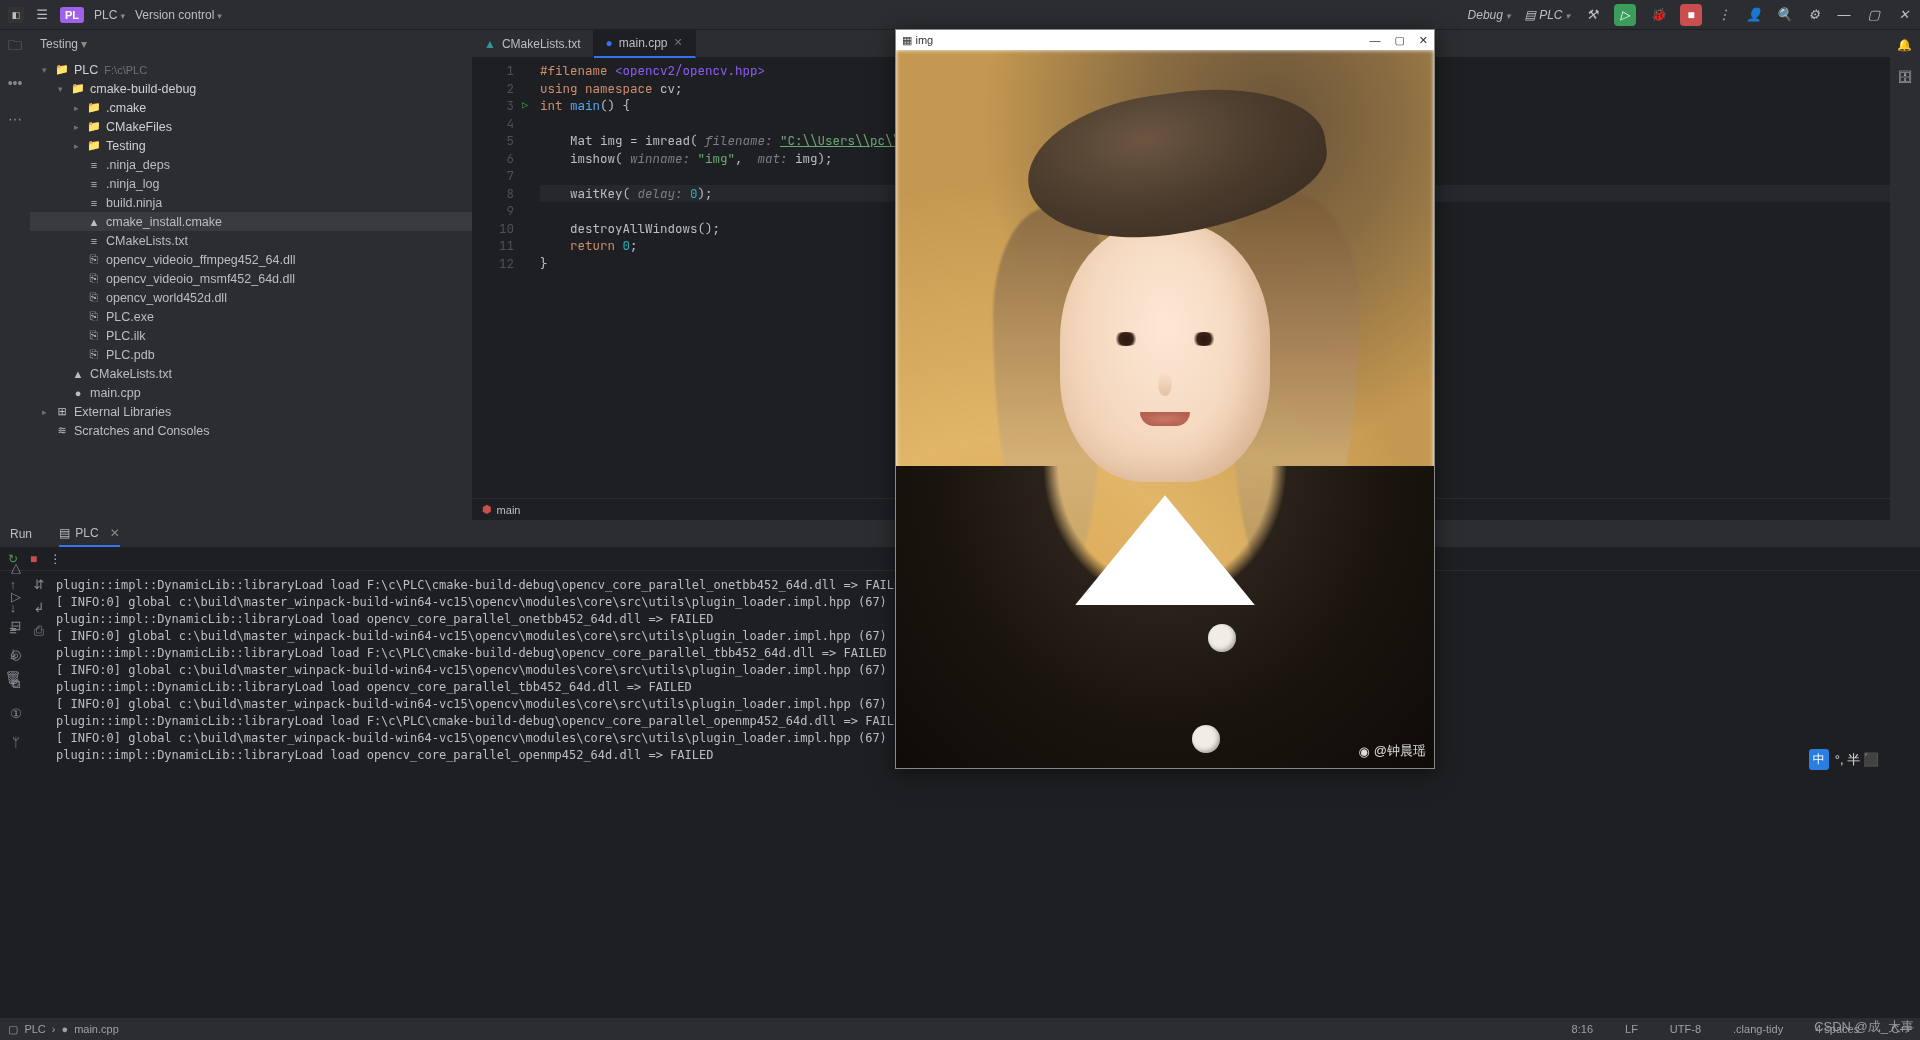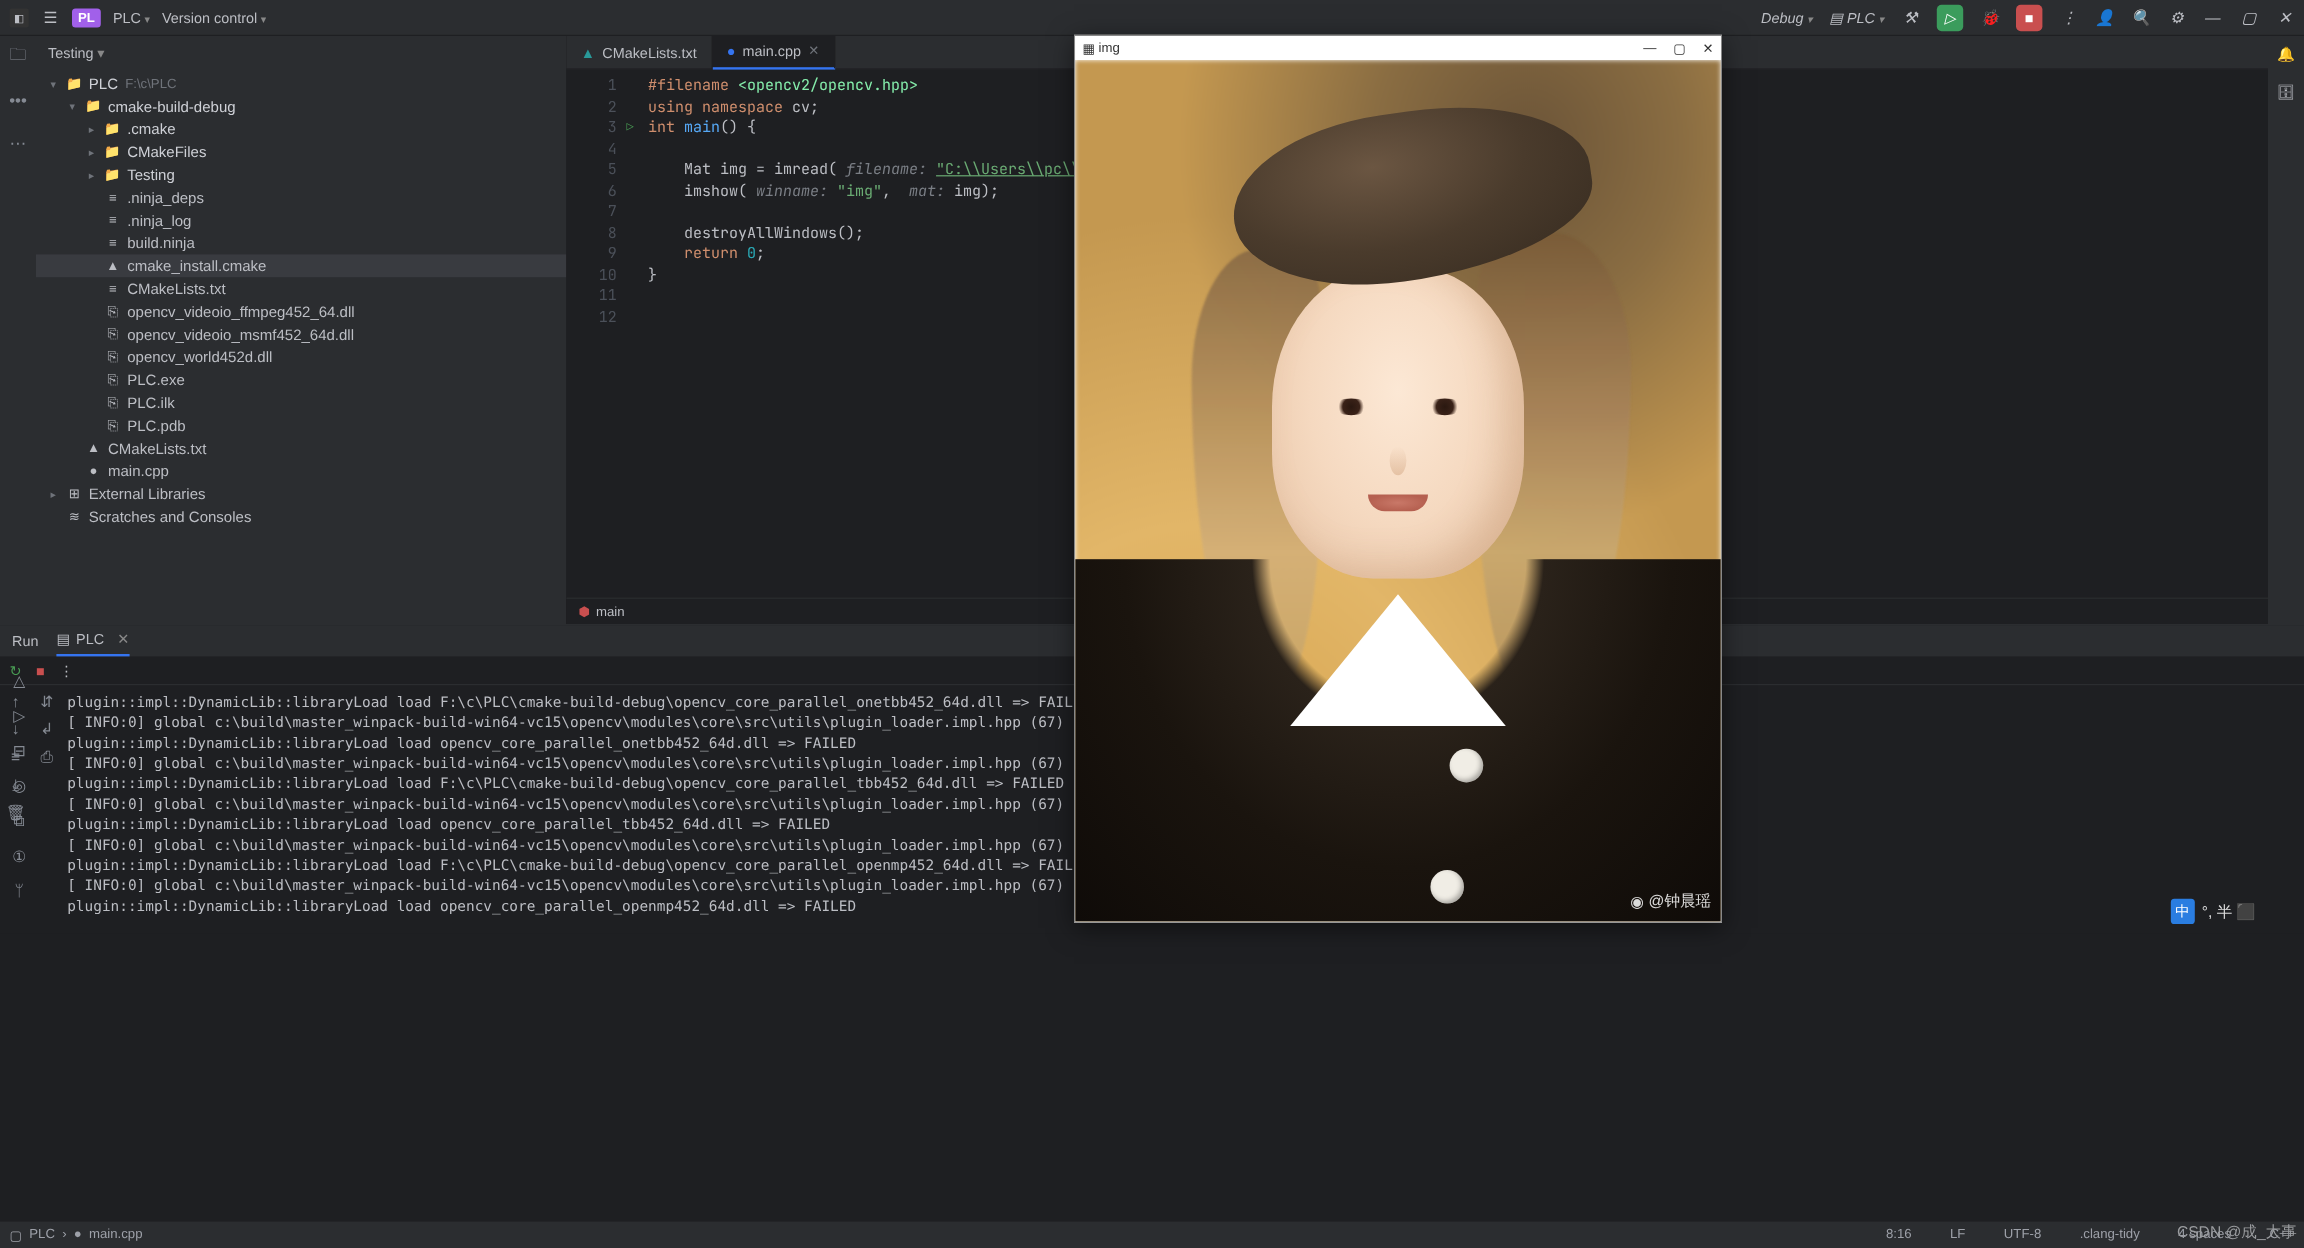--- a/index.html
+++ b/index.html
@@ -42,27 +42,27 @@
 .gutter { width:50px; text-align:right; color:#4b5059; padding-top:4px; line-height:17.5px; user-select:none; padding-right:8px; }
 .gut-icons { width:18px; padding-top:4px; line-height:17.5px; color:#499c54; font-size:10px; }
 .code-lines { flex:1; padding-top:4px; line-height:17.5px; white-space: pre; color:#bcbec4; }
 .kw { color:#cf8e6d; }
 .str { color:#6aab73; }
 .str-u { color:#6aab73; text-decoration: underline; }
 .fn { color:#56a8f5; }
 .hint { color:#7a7e85; font-style: italic; }
 .num { color:#2aacb8; }
 .inc { color:#cf8e6d; }
-.incpath { color:#86efac; }
+.incpath { color:#8b5cf6; }
 .line8 { background:#26282e; display:block; }
 
 .breadcrumb-bar { height:22px; background:#1e1f22; border-top:1px solid #2b2d30; padding-left:10px; display:flex; align-items:center; font-size:11px; color:#bcbec4; gap:5px; }
 
 .run-panel { height: 258px; background:#1e1f22; border-top:1px solid #2b2d30; display:flex; flex-direction:column; }
-.run-tabs { height:26px; background:#2b2d30; display:flex; align-items:center; padding-left:10px; gap:15px; font-size:12px; }
+.run-tabs { height:26px; background:#2b2d30; display:flex; align-items:center; padding-left:10px; gap:27px; font-size:12px; }
 .run-tab { display:flex; align-items:center; gap:5px; height:26px; cursor:pointer; }
 .run-tab.active { border-bottom: 2px solid #3574f0; }
 .run-toolbar { height:24px; display:flex; align-items:center; padding-left:8px; gap:12px; border-bottom:1px solid #2b2d30; }
 .run-body { flex:1; display:flex; }
 .run-left-icons { width:26px; display:flex; flex-direction:column; align-items:center; padding-top:6px; gap:8px; }
 .run-sub-icons { width:26px; display:flex; flex-direction:column; align-items:center; padding-top:6px; gap:8px; }
 .console { flex:1; font-family: Consolas, monospace; font-size:12px; line-height:17px; color:#bcbec4; padding:6px 4px; white-space:pre; overflow:hidden; }
 
 .statusbar { position:absolute; bottom:0; left:0; right:0; height:22px; background:#2b2d30; display:flex; align-items:center; padding:0 8px; font-size:11px; color:#9da0a8; }
 .statusbar .sb-left { display:flex; gap:6px; align-items:center; }
@@ -258,20 +258,21 @@
     <div class="code-area">
       <div class="gutter" id="gutter">1<br>2<br>3<br>4<br>5<br>6<br>7<br>8<br>9<br>10<br>11<br>12<br></div>
       <div class="gut-icons" id="guticons">&nbsp;<br>&nbsp;<br>▷<br>&nbsp;<br>&nbsp;<br>&nbsp;<br>&nbsp;<br>&nbsp;<br>&nbsp;<br>&nbsp;<br>&nbsp;<br>&nbsp;<br></div>
       <div class="code-lines" id="codelines"><span class="inc">#filename</span> <span class="incpath">&lt;opencv2/opencv.hpp&gt;</span>
 <span class="kw">using</span> <span class="kw">namespace</span> cv;
 <span class="kw">int</span> <span class="fn">main</span>() {
 
     Mat img = imread( <span class="hint">filename:</span> <span class="str-u">"C:\\Users\\pc\\Desktop\\zcy.</span>
     imshow( <span class="hint">winname:</span> <span class="str">"img"</span>,  <span class="hint">mat:</span> img);
 
+<span class="line8">    waitKey( <span class="hint">delay:</span> <span class="num">0</span>);</span>
     destroyAllWindows();
     <span class="kw">return</span> <span class="num">0</span>;
 }
 
 </div>
     </div>
     <div class="breadcrumb-bar">
       <span style="color:#c94f4f">⬢</span>
       <span>main</span>
     </div>

